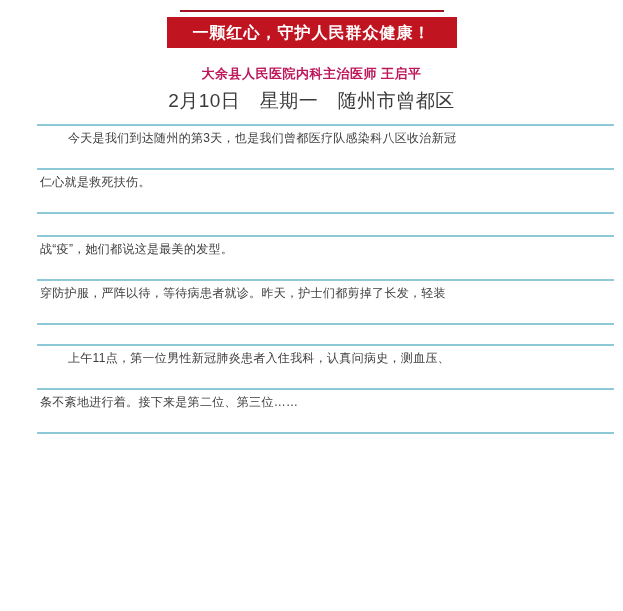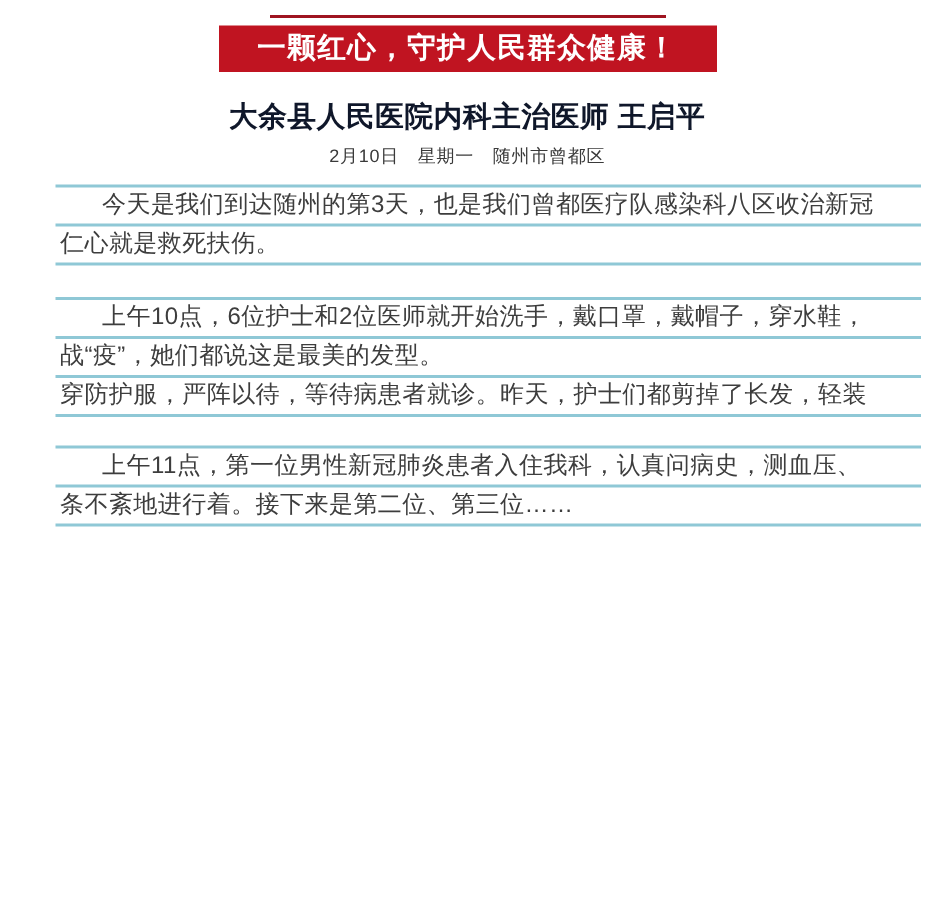--- a/index.html
+++ b/index.html
@@ -18,51 +18,51 @@
 
   
   .accent-line{
     width:264px;height:2px;background:var(--banner-accent);
     margin:10px auto 0;
   }
   .banner{
     width:max-content;height:31px;line-height:31px;
     margin:5px auto 0;padding:0 26px;
     background:var(--banner-bg);
-    color:#fff;font-size:19px;font-weight:bold;letter-spacing:1px;
+    color:#fff;font-size:16px;font-weight:bold;letter-spacing:1px;
     text-align:center;
   }
   .title{
     margin:17px 0 0 0;
     text-align:center;
-    font-size:19px;font-weight:bold;color:#0f172a;letter-spacing:0.5px;
+    font-size:13px;font-weight:bold;color:#be185d;letter-spacing:0.5px;
   }
   .dateline{
     margin-top:5px;
     text-align:center;
-    font-size:12px;color:#3a3a3a;letter-spacing:0.5px;
+    font-size:19px;color:#3a3a3a;letter-spacing:0.5px;
   }
 
   
   .article{
     margin:10px 0 0 37px;
     width:577px;
   }
   .para{
     border-top:2px solid var(--rule);
   }
   .para:nth-child(1){margin-bottom:21px;}
   .para:nth-child(2){margin-bottom:19px;}
   .para:nth-child(3){margin-bottom:21px;}
   .para:nth-child(4){}
   .line{
     box-sizing:border-box;
-    height:26px;line-height:24px;
+    height:44px;line-height:24px;
     border-bottom:2px solid var(--rule);
-    font-size:16px;color:var(--text);letter-spacing:0.3px;
+    font-size:12px;color:var(--text);letter-spacing:0.3px;
     padding-left:3px;
     white-space:nowrap;
   }
   .line.first{text-indent:28px;}
 </style>
 </head>
 <body>
 
 <div class="page">
   <div class="accent-line"></div>
@@ -70,21 +70,20 @@
     <span>一颗红心，守护人民群众健康！</span>
   </div>
   <h1 class="title">大余县人民医院内科主治医师 王启平</h1>
   <div class="dateline">2月10日　星期一　随州市曾都区</div>
   <div class="article">
       <div class="para">
         <div class="line first">今天是我们到达随州的第3天，也是我们曾都医疗队感染科八区收治新冠</div>
         <div class="line">仁心就是救死扶伤。</div>
       </div>
       <div class="para">
-        <div class="line first">上午10点，6位护士和2位医师就开始洗手，戴口罩，戴帽子，穿水鞋，</div>
         <div class="line">战“疫”，她们都说这是最美的发型。</div>
         <div class="line">穿防护服，严阵以待，等待病患者就诊。昨天，护士们都剪掉了长发，轻装</div>
       </div>
       <div class="para">
         <div class="line first">上午11点，第一位男性新冠肺炎患者入住我科，认真问病史，测血压、</div>
         <div class="line">条不紊地进行着。接下来是第二位、第三位……</div>
       </div>
     </div>
 </div>
 

